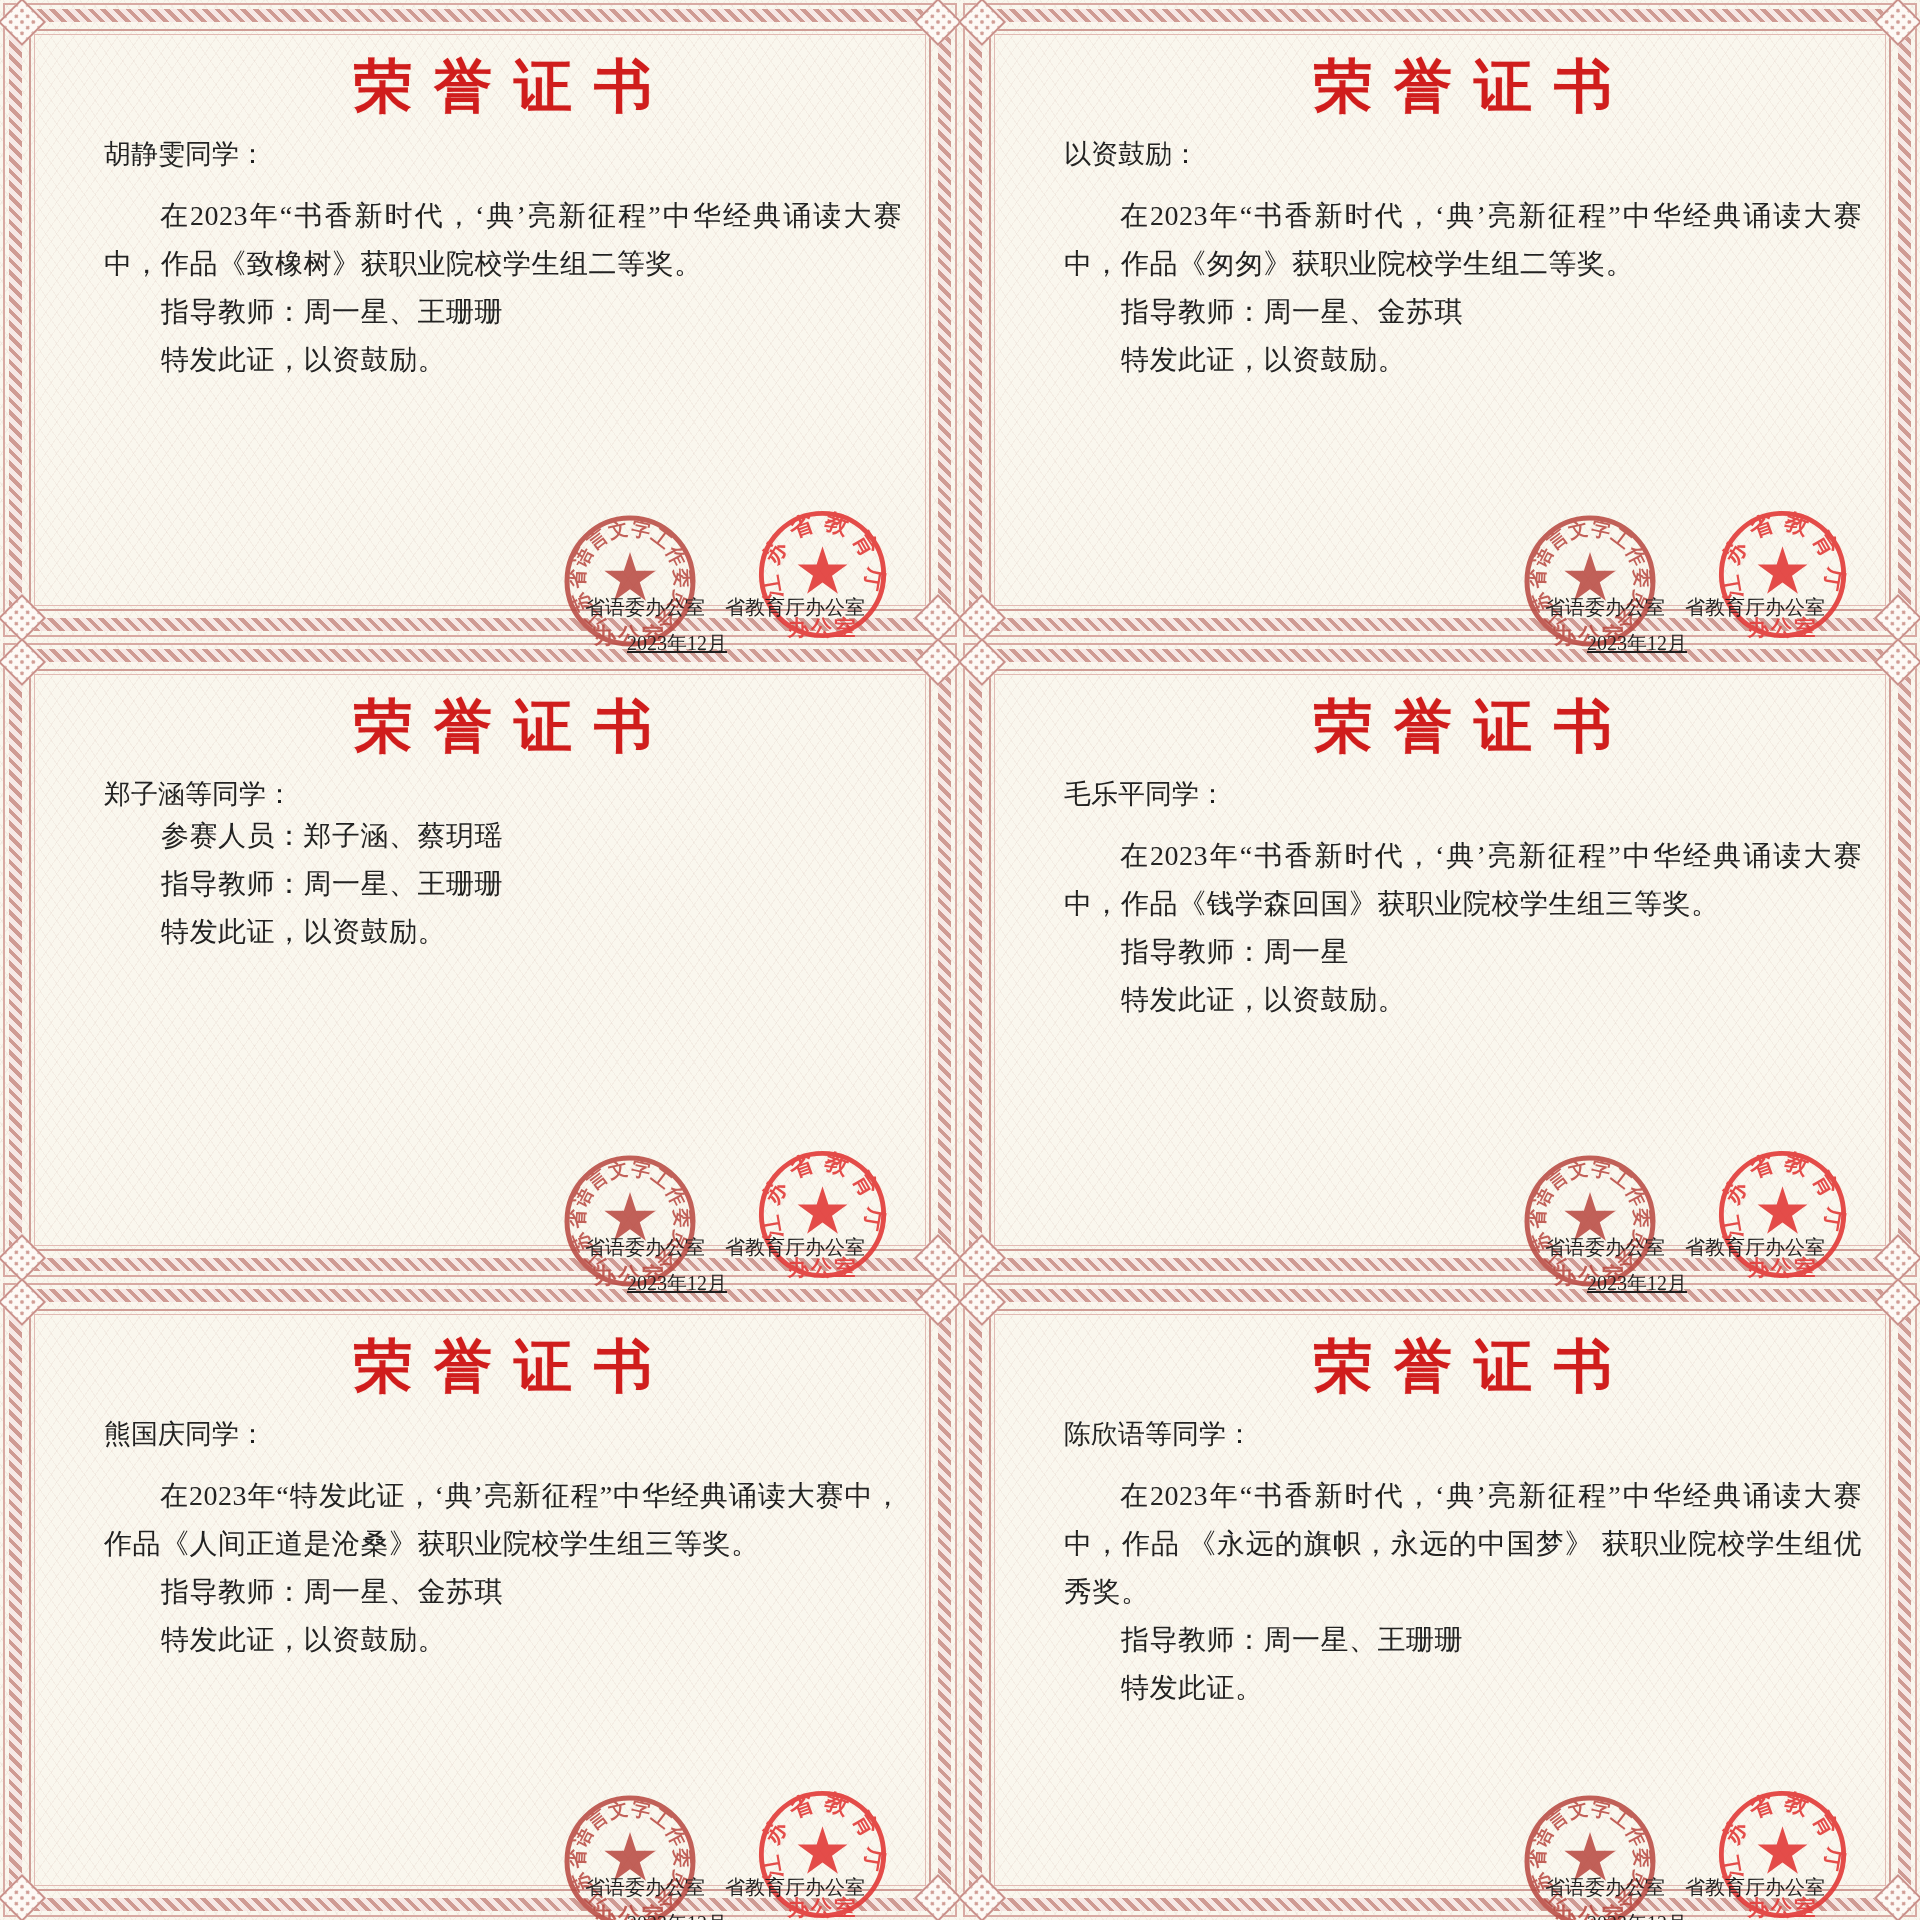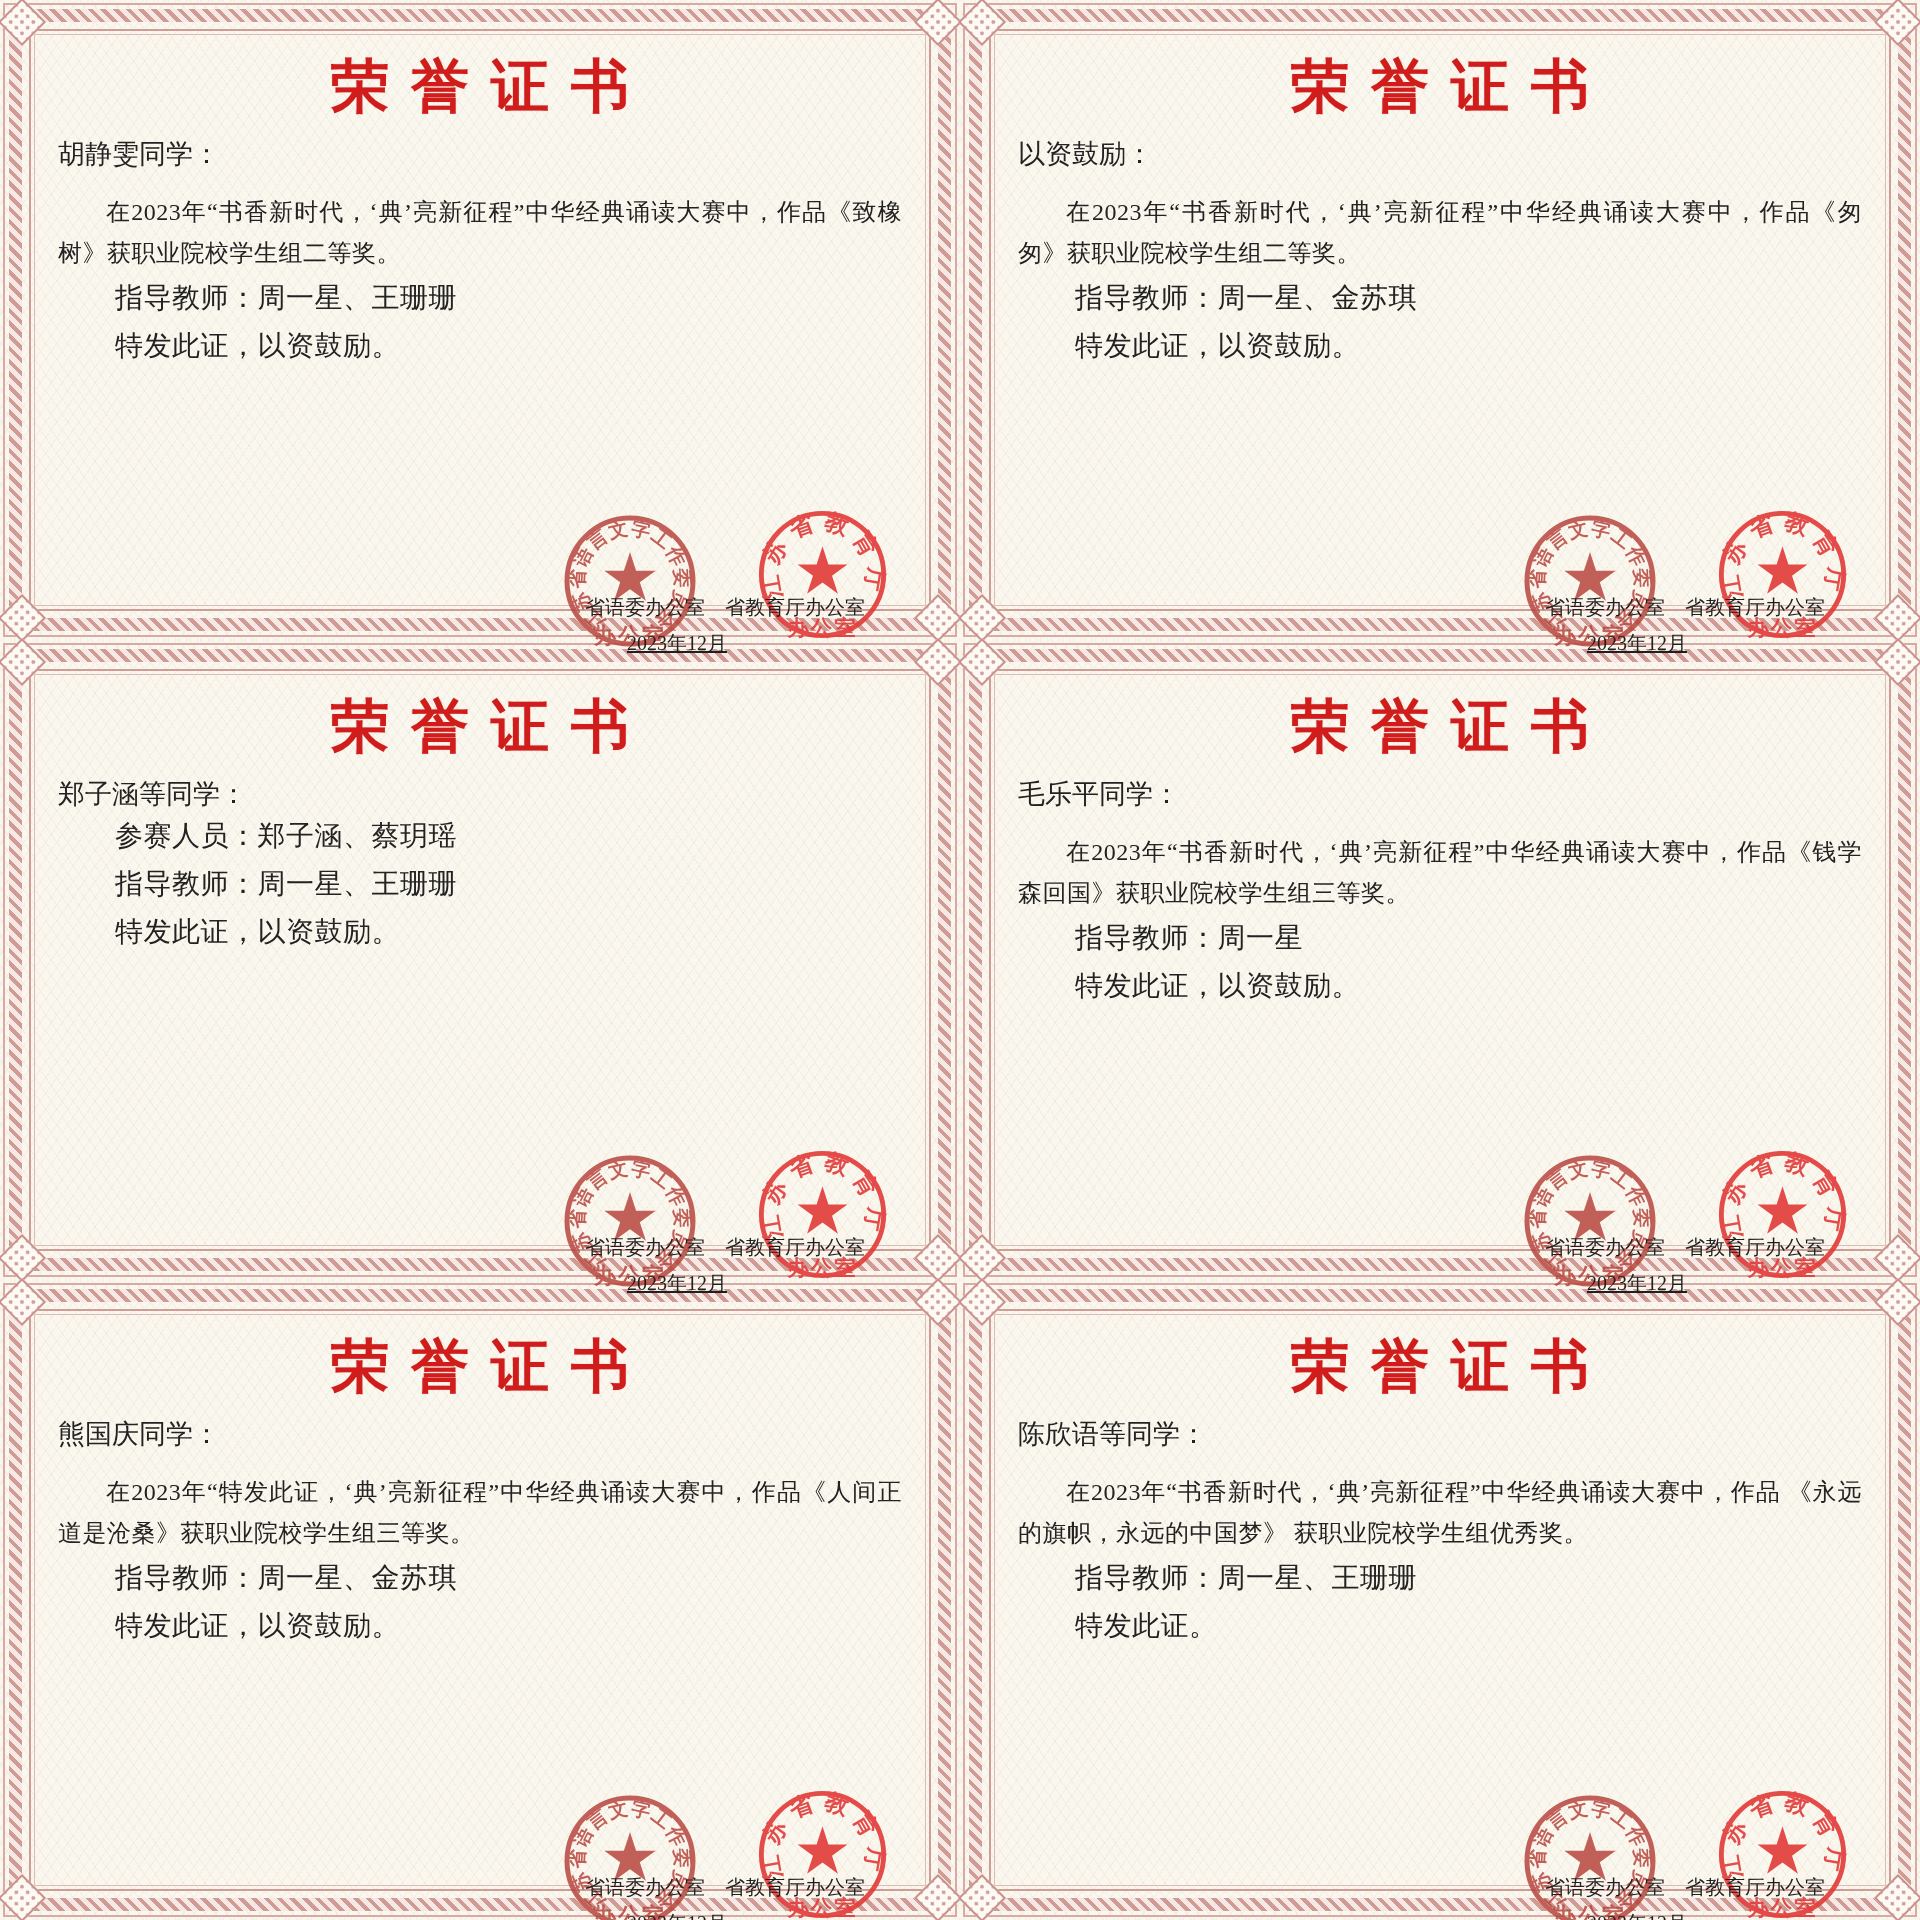--- a/index.html
+++ b/index.html
@@ -2,39 +2,39 @@
 <html><head>
 <meta charset="utf-8">
 <style>
   html,body{margin:0;padding:0;background:#fff;}
   .sheet{width:1920px;height:1920px;display:grid;grid-template-columns:960px 960px;grid-auto-rows:640px;
          font-family:"Liberation Serif","DejaVu Serif",serif;color:#222;}
   .cert{position:relative;width:960px;height:640px;box-sizing:border-box;overflow:visible;
         background:
           repeating-linear-gradient(125deg, rgba(214,188,178,.16) 0 1px, transparent 1px 9px),
           repeating-linear-gradient(55deg, rgba(214,188,178,.16) 0 1px, transparent 1px 9px),
-          #faf7ee;}
+          #faf7ee; padding-left: 46px;}
   
   .f-outer{position:absolute;inset:3px;border:2px solid #d8aaa3;pointer-events:none;}
   .f-band{position:absolute;inset:9px;border:13px solid #e8cdc8;pointer-events:none;
           border-image:repeating-linear-gradient(45deg,#cf9b93 0 4px,#f6e8e5 4px 9px) 13;}
   .f-inner{position:absolute;inset:29px;border:2px solid #cf9d96;pointer-events:none;}
   .f-inner2{position:absolute;inset:34px;border:1px solid #e2bab3;pointer-events:none;}
   .corner{position:absolute;width:30px;height:30px;background:#fdf9f5;border:2px solid #c9908a;
           transform:rotate(45deg);pointer-events:none;
           background-image:radial-gradient(#cf9b93 1.5px, transparent 2px);
           background-size:8px 8px;background-position:center;}
   .c-tl{top:5px;left:5px}.c-tr{top:5px;right:5px}.c-bl{bottom:5px;left:5px}.c-br{bottom:5px;right:5px}
 
   .content{position:relative;box-sizing:border-box;height:100%;padding:40px 58px 0;}
   .title{margin:14px 0 0;text-align:center;font-weight:700;font-size:58px;line-height:1.15;
          letter-spacing:22px;text-indent:22px;color:#d01d1c;
          text-shadow:0 0 1px rgba(208,29,28,.4);}
   .recipient{margin:16px 0 0;font-size:27px;line-height:1.3;}
-  .body{margin:20px 0 0;font-size:24px;line-height:1.72;text-indent:2em;text-align:justify;letter-spacing:.5px;}
+  .body{margin:20px 0 0;font-size:28px;line-height:1.72;text-indent:2em;text-align:justify;letter-spacing:.5px;}
   .extra{margin:0 0 0 57px;font-size:28px;line-height:1.72;letter-spacing:.5px;}
 
   
   .stampbox{position:absolute;right:55px;bottom:-28px;width:360px;height:215px;z-index:30;}
   .stamp{position:absolute;top:40px;}
   .stamp-l{left:0;width:170px;height:176px;color:#b8463e;opacity:.85;filter:blur(.4px);}
   .stamp-r{right:0;top:36px;width:165px;height:171px;color:#e23a38;opacity:.9;}
   .stamp text{fill:currentColor;font-family:"Liberation Serif","DejaVu Serif",serif;font-weight:700;}
   .sig{position:absolute;left:0;right:0;text-align:center;font-size:20px;color:#1f1f1f;z-index:40;}
   .sig1{top:141px;}

